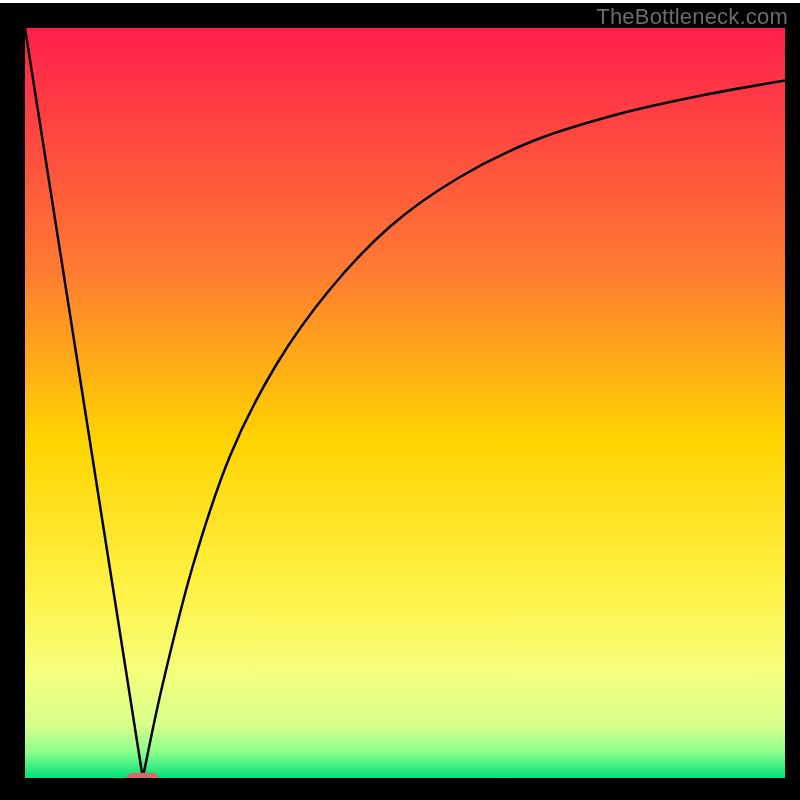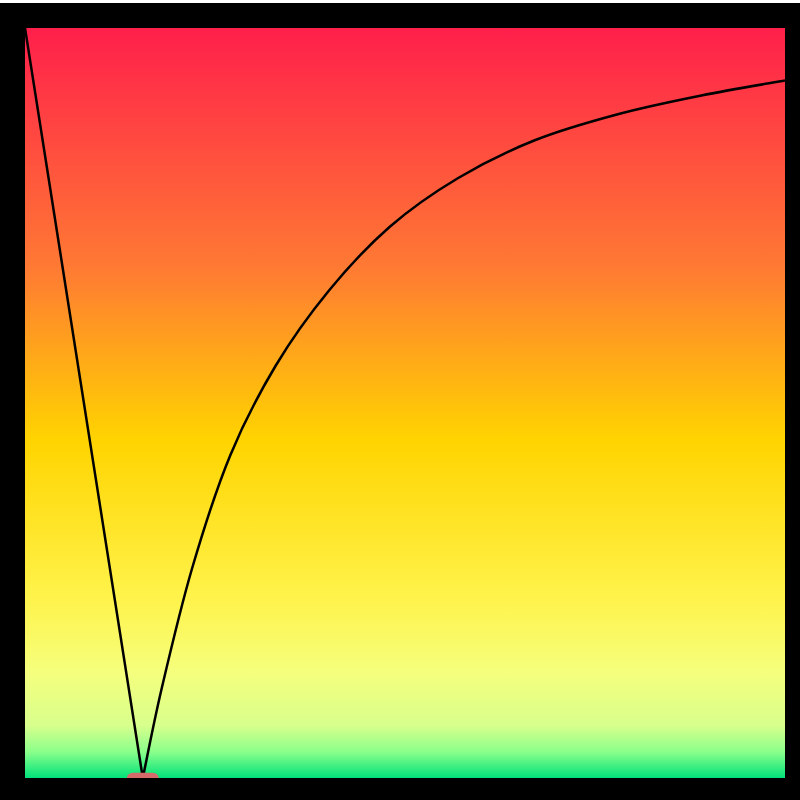--- a/index.html
+++ b/index.html
@@ -53,13 +53,14 @@
 
     <g id="plot-group" clip-path="url(#plot-clip)">
       <rect id="bg-rect" fill="url(#bg-grad)" x="25" y="28" width="760" height="750"></rect>
       <path id="curve-path" fill="none" stroke="#000" stroke-width="2.5" stroke-linejoin="round" d="M 25 28 L 142.8 778 L 142.8 778 C 145.96666666666667 763 153.56666666666666 723 161.79999999999998 688 C 170.0333333333333 653 180.79999999999998 606.75 192.2 568 C 203.6 529.25 216.26666666666668 489.25000000000006 230.20000000000002 455.50000000000006 C 244.13333333333335 421.75000000000006 259.33333333333337 392.99999999999994 275.8 365.49999999999994 C 292.26666666666665 337.99999999999994 310 313.625 329 290.5 C 348 267.375 368.26666666666665 245.5 389.8 226.75 C 411.33333333333337 208 434.1333333333333 192.37499999999997 458.2 177.99999999999997 C 482.26666666666665 163.62499999999997 507.6 151.125 534.2 140.5 C 560.8000000000001 129.875 589.9333333333334 121.75 617.8000000000001 114.25 C 645.6666666666667 106.75 673.5333333333333 101.12499999999997 701.4 95.49999999999997 C 729.2666666666667 89.87499999999997 771.0666666666666 82.99999999999997 785 80.49999999999997"></path>
       <rect id="marker-rect" rx="6" ry="6" x="126.84" y="772.75" width="31.92" height="10.499999999999998" fill="#d46a6a"></rect>
     </g>
 
     <rect id="frame-rect" fill="none" x="12.5" y="15.5" width="785" height="775" stroke="#000000" stroke-width="25"></rect>
   </svg>
 
+  <div class="watermark">TheBottleneck.com</div>
 </div>
 
 </body></html>

